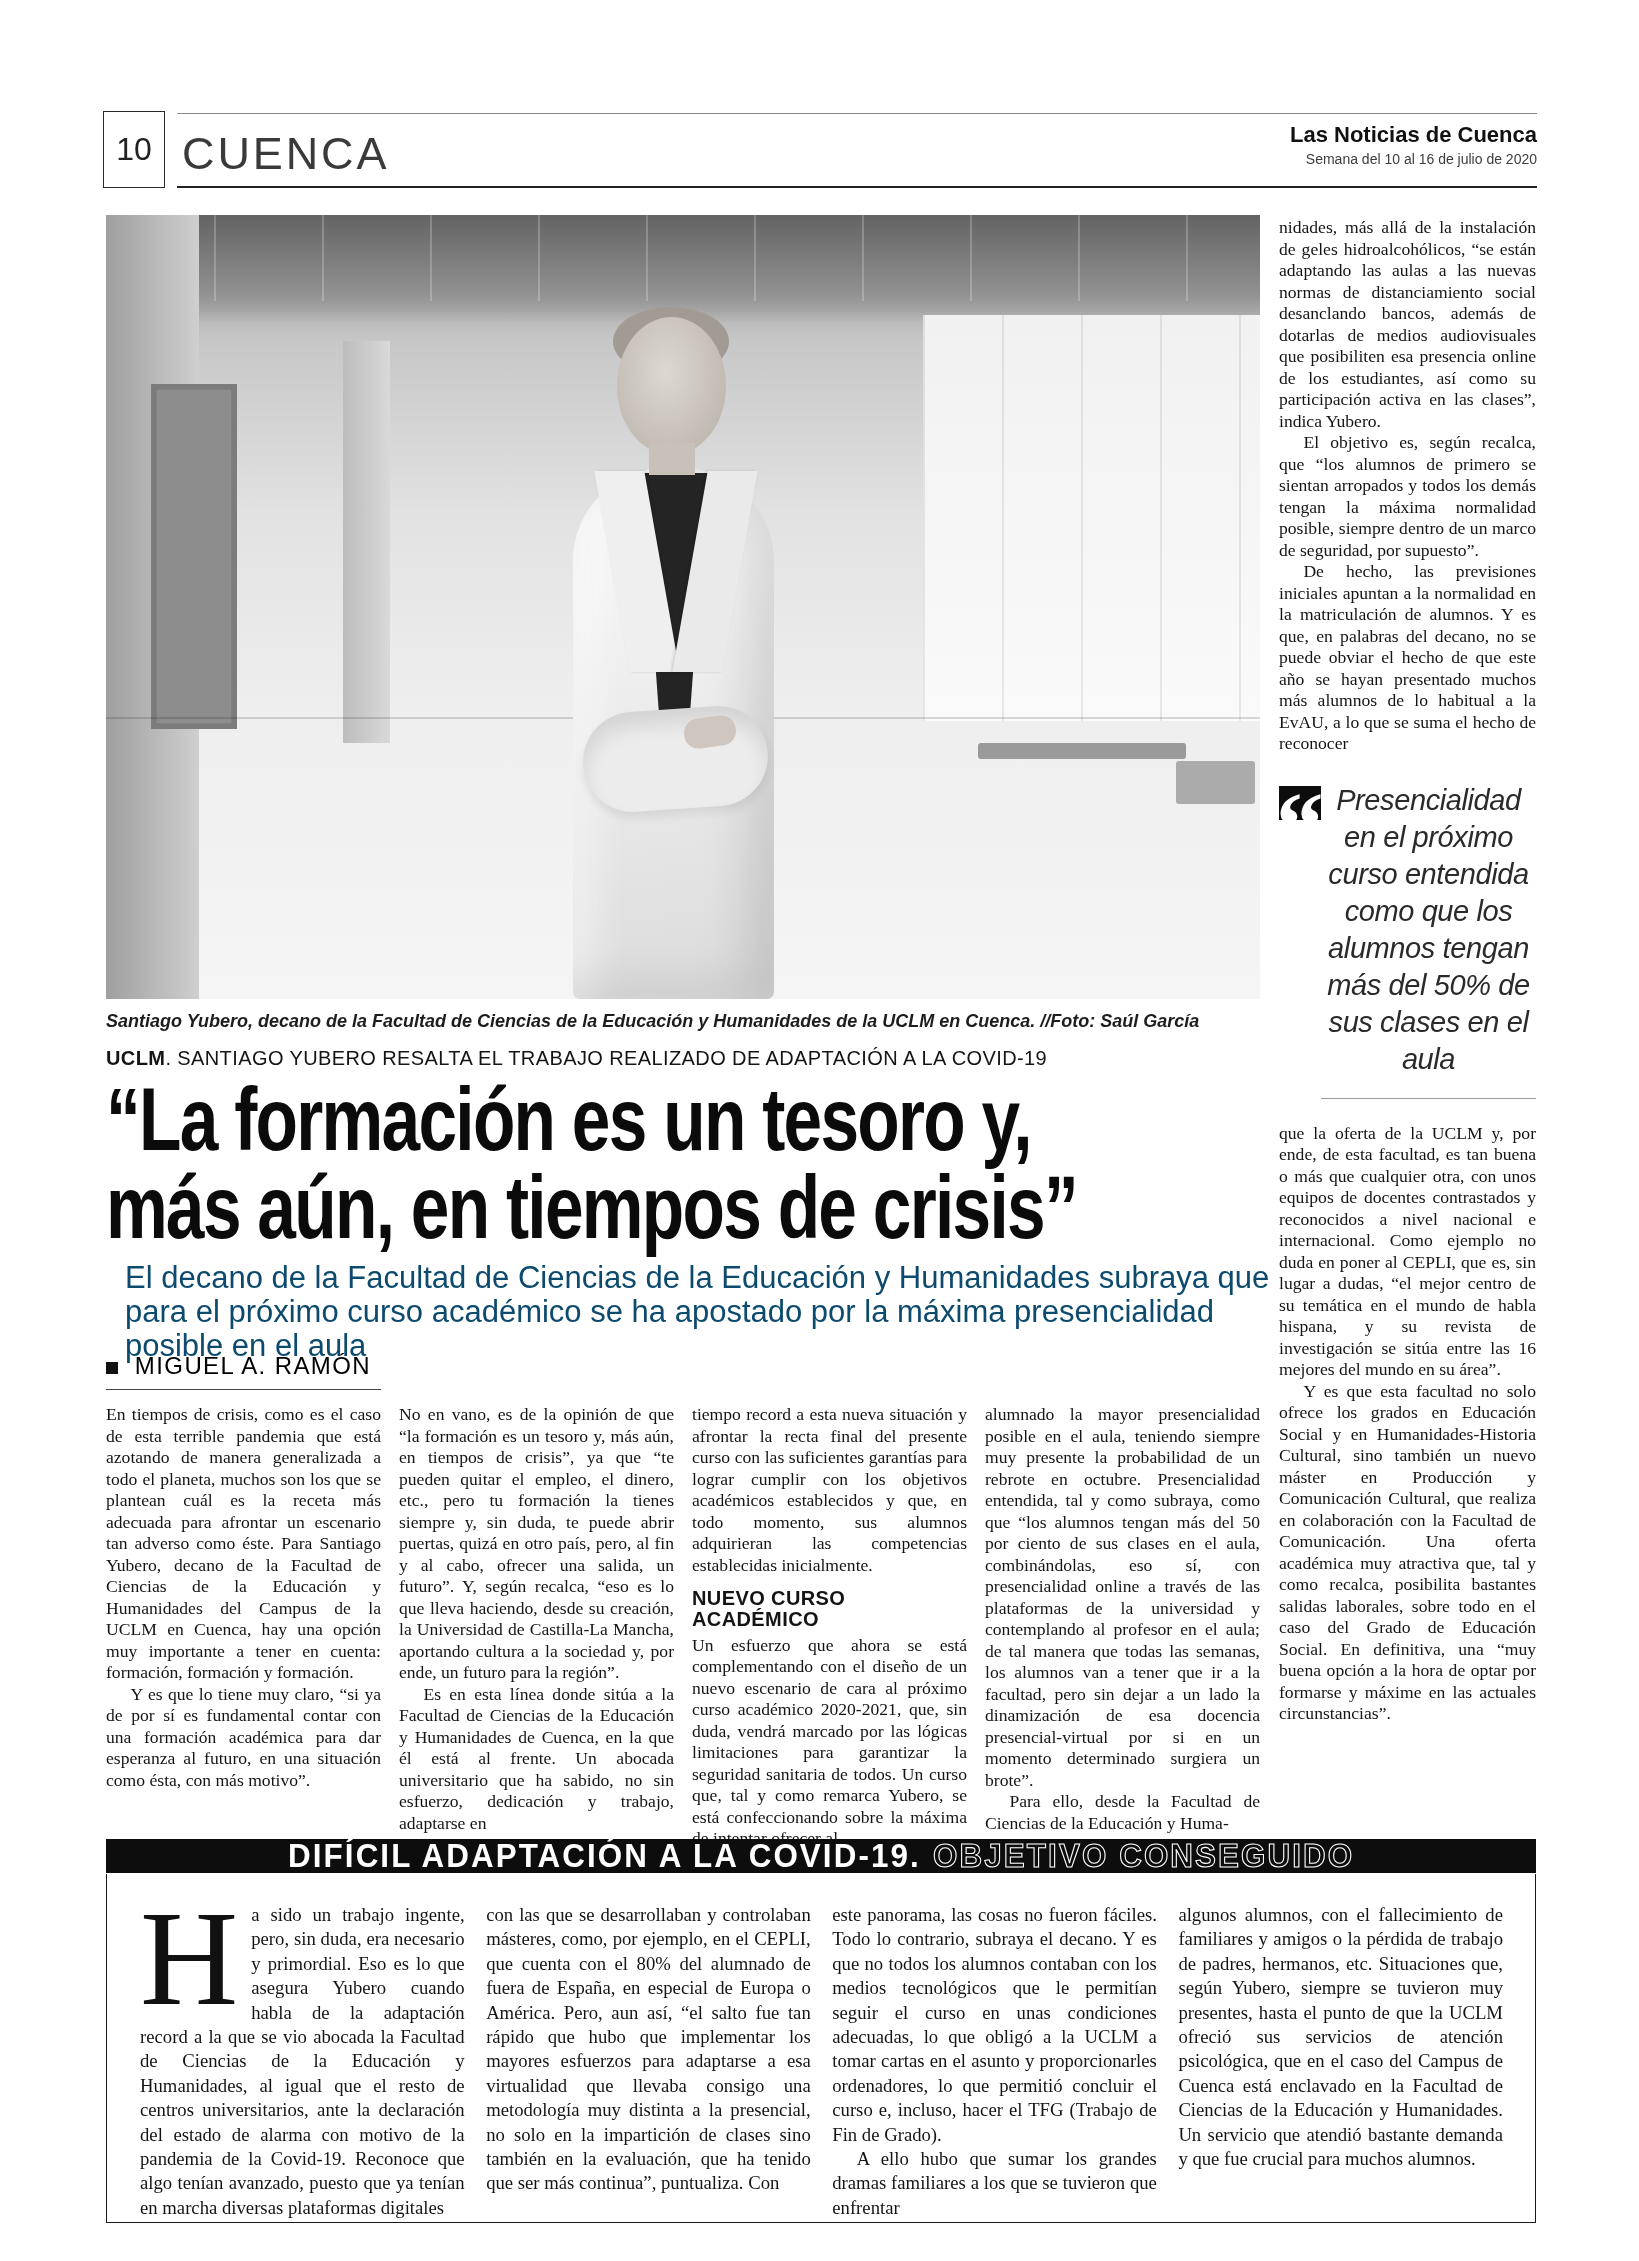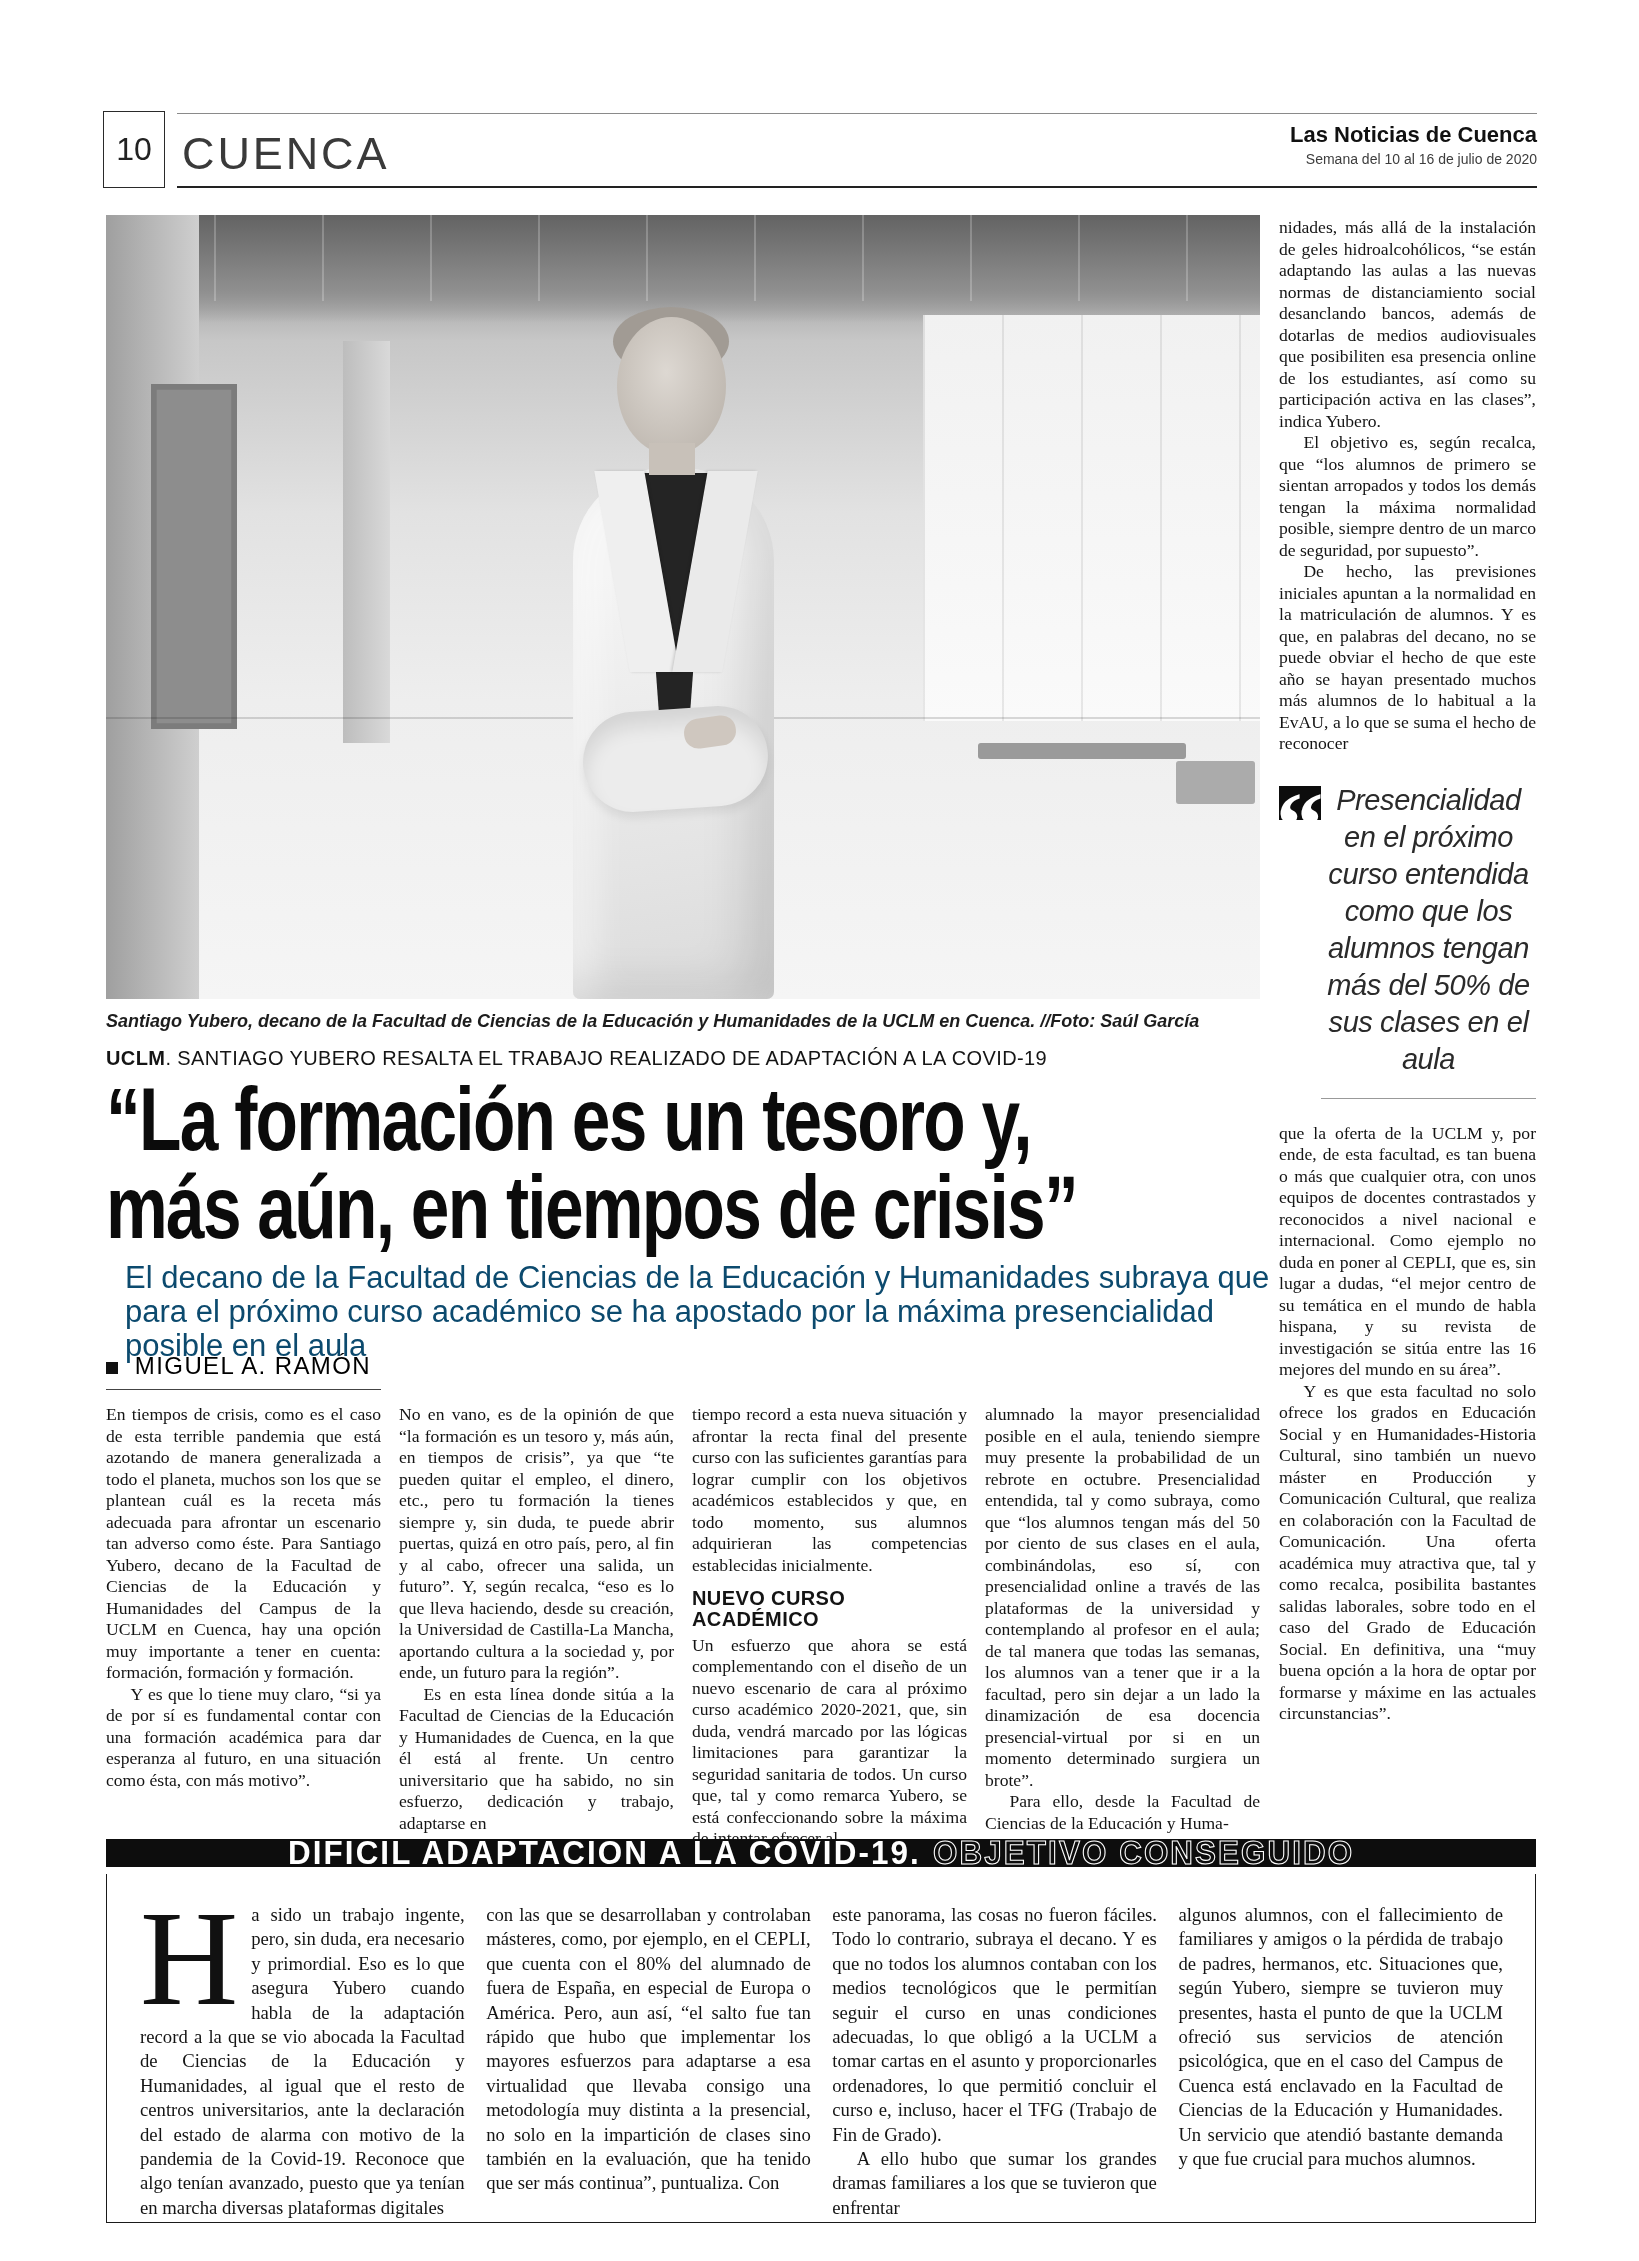--- a/index.html
+++ b/index.html
@@ -96,21 +96,21 @@
   
   .pullquote{position:relative;margin:27px 0 24.4px 0;padding-left:42px;text-align:center;}
   .pq-icon{position:absolute;left:0;top:4.3px;width:42px;height:34px;background:#0d0d0d;overflow:hidden;}
   .pq-icon span{display:block;font-family:"Liberation Serif",serif;font-weight:bold;
     color:#fff;font-size:95px;line-height:1;margin:-7.2px 0 0 -2.9px;}
   .pq-text{font-family:"Liberation Sans",sans-serif;font-style:italic;font-size:29px;
     line-height:37px;color:#2a2a2a;letter-spacing:-0.4px;}
   .pq-rule{margin-top:20px;border-top:1.4px solid #999;}
 
   
-  .banner{position:absolute;left:106px;top:1839px;width:1430px;height:28px;background:#0d0d0d;
+  .banner{position:absolute;left:106px;top:1839px;width:1430px;height:34px;background:#0d0d0d;
     display:flex;align-items:center;justify-content:center;overflow:hidden;}
   .banner-inner{white-space:nowrap;transform:scaleX(.95);
     font-family:"Liberation Sans",sans-serif;font-weight:bold;font-size:33px;letter-spacing:2.2px;}
   .banner .solid{color:#ffffff;}
   .banner .outline{color:transparent;-webkit-text-stroke:1.1px #ffffff;margin-left:13px;}
   .bbox{position:absolute;left:106px;top:1874px;width:1430px;height:349px;
     border-left:1.4px solid #1a1a1a;border-right:1.4px solid #1a1a1a;border-bottom:1.4px solid #1a1a1a;
     box-sizing:border-box;padding:29px 32px 0 33px;display:flex;gap:21.5px;}
   .bbox .bc{flex:1 1 0;text-align:justify;font-size:18.7px;line-height:24.4px;color:#141414;}
   .bbox .bc p{margin:0;}
@@ -167,21 +167,21 @@
     <span class="sq"></span>
     <span>MIGUEL A. RAMÓN</span>
   </div>
 
   <div class="bcol c1">
     <p>En tiempos de crisis, como es el caso de esta terrible pandemia que está azotando de manera generalizada a todo el planeta, muchos son los que se plantean cuál es la receta más adecuada para afrontar un escenario tan adverso como éste. Para Santiago Yubero, decano de la Facultad de Ciencias de la Educación y Humanidades del Campus de la UCLM en Cuenca, hay una opción muy importante a tener en cuenta: formación, formación y formación.</p>
     <p class="indent">Y es que lo tiene muy claro, “si ya de por sí es fundamental contar con una formación académica para dar esperanza al futuro, en una situación como ésta, con más motivo”.</p>
   </div>
   <div class="bcol c2">
     <p>No en vano, es de la opinión de que “la formación es un tesoro y, más aún, en tiempos de crisis”, ya que “te pueden quitar el empleo, el dinero, etc., pero tu formación la tienes siempre y, sin duda, te puede abrir puertas, quizá en otro país, pero, al fin y al cabo, ofrecer una salida, un futuro”. Y, según recalca, “eso es lo que lleva haciendo, desde su creación, la Universidad de Castilla-La Mancha, aportando cultura a la sociedad y, por ende, un futuro para la región”.</p>
-    <p class="indent">Es en esta línea donde sitúa a la Facultad de Ciencias de la Educación y Humanidades de Cuenca, en la que él está al frente. Un centro universitario que ha sabido, no sin esfuerzo, dedicación y trabajo, adaptarse en</p>
+    <p class="indent">Es en esta línea donde sitúa a la Facultad de Ciencias de la Educación y Humanidades de Cuenca, en la que él está al frente. Un abocada universitario que ha sabido, no sin esfuerzo, dedicación y trabajo, adaptarse en</p>
   </div>
   <div class="bcol c3">
     <p>tiempo record a esta nueva situación y afrontar la recta final del presente curso con las suficientes garantías para lograr cumplir con los objetivos académicos establecidos y que, en todo momento, sus alumnos adquirieran las competencias establecidas inicialmente.</p>
     <div class="colsub">NUEVO CURSO ACADÉMICO</div>
     <p>Un esfuerzo que ahora se está complementando con el diseño de un nuevo escenario de cara al próximo curso académico 2020-2021, que, sin duda, vendrá marcado por las lógicas limitaciones para garantizar la seguridad sanitaria de todos. Un curso que, tal y como remarca Yubero, se está confeccionando sobre la máxima de intentar ofrecer al</p>
   </div>
   <div class="bcol c4">
     <p>alumnado la mayor presencialidad posible en el aula, teniendo siempre muy presente la probabilidad de un rebrote en octubre. Presencialidad entendida, tal y como subraya, como que “los alumnos tengan más del 50 por ciento de sus clases en el aula, combinándolas, eso sí, con presencialidad online a través de las plataformas de la universidad y contemplando al profesor en el aula; de tal manera que todas las semanas, los alumnos van a tener que ir a la facultad, pero sin dejar a un lado la dinamización de esa docencia presencial-virtual por si en un momento determinado surgiera un brote”.</p>
     <p class="indent">Para ello, desde la Facultad de Ciencias de la Educación y Huma-</p>
   </div>

